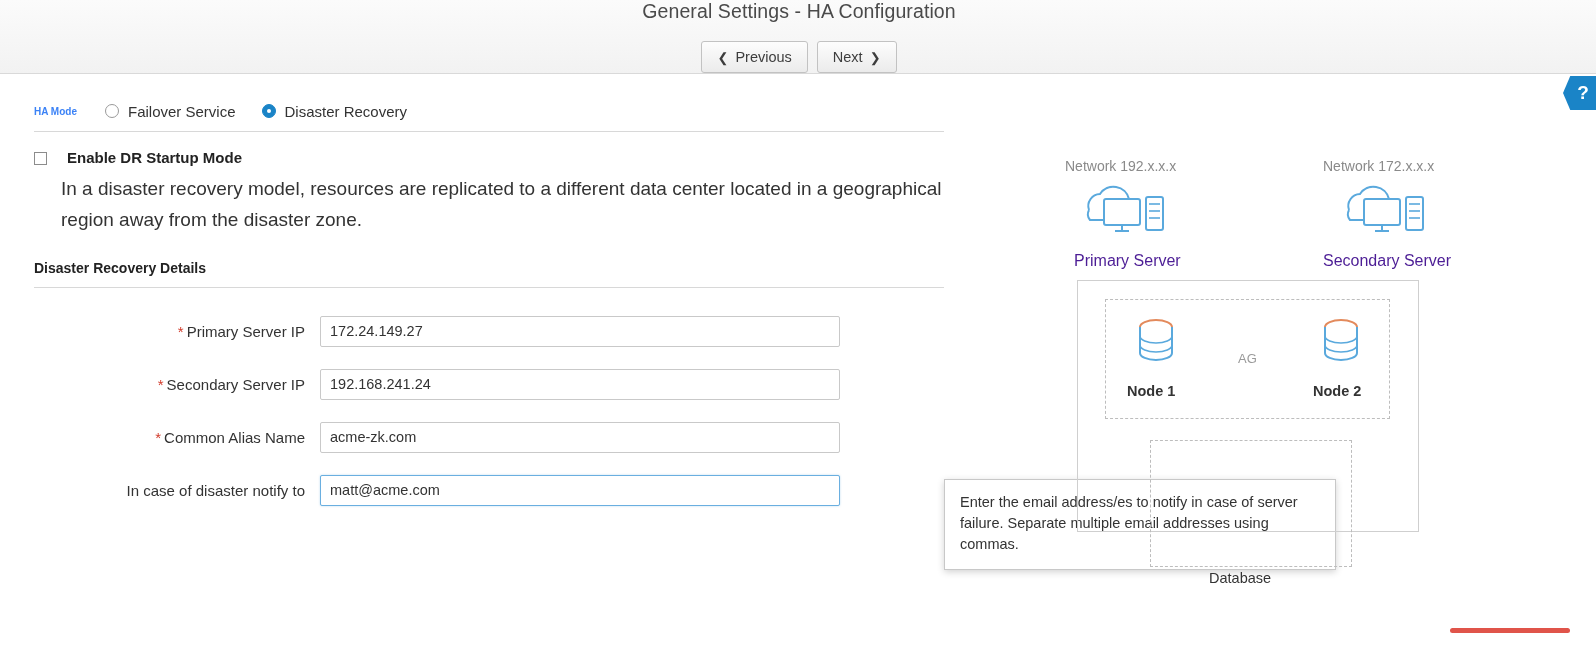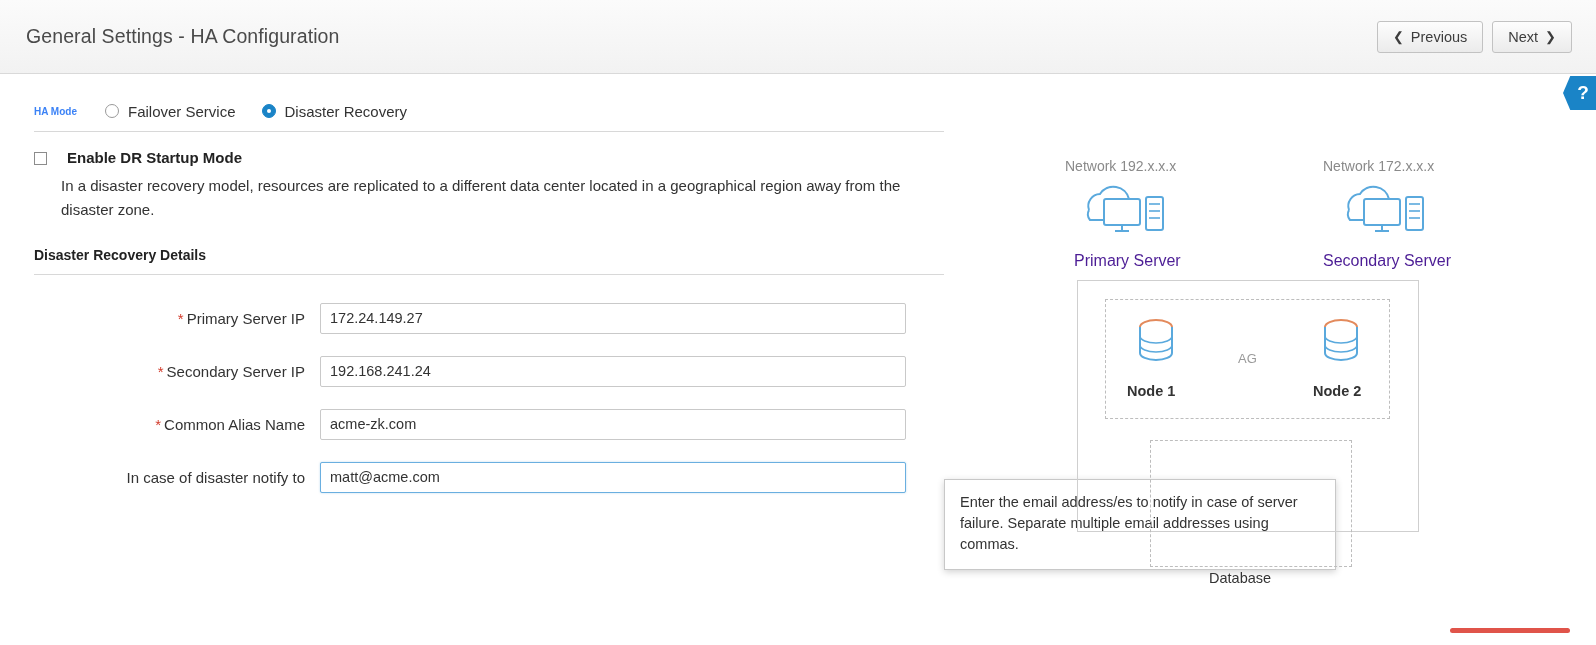--- a/index.html
+++ b/index.html
@@ -20,20 +20,21 @@
   .header {
     height: 74px;
     box-sizing: border-box;
     background: linear-gradient(to bottom, #fbfbfb 0%, #f2f2f2 100%);
     border-bottom: 1px solid #d9d9d9;
     display: flex;
     align-items: center;
     justify-content: space-between;
     padding: 0 24px 0 26px;
     position: relative;
+    flex-direction: column;
   }
   .header-title {
     font-size: 19.5px;
     color: #4a4a4a;
     font-weight: normal;
     letter-spacing: 0.1px;
   }
   .header-buttons {
     display: flex;
     gap: 9px;
@@ -155,21 +156,21 @@
     margin-top: 3px;
     cursor: pointer;
     flex: none;
   }
   .checkbox-label {
     font-size: 15px;
     font-weight: bold;
     color: #222;
   }
   .dr-desc {
-    font-size: 15px;
+    font-size: 19px;
     color: #333;
     line-height: 1.62;
     margin: 8px 0 0 61px;
     width: 890px;
   }
 
   .section-title {
     font-size: 14px;
     font-weight: bold;
     color: #222;
@@ -197,21 +198,21 @@
     font-size: 15px;
     color: #333;
     box-sizing: border-box;
     white-space: nowrap;
   }
   .req {
     color: #d23a2a;
     margin-right: 3px;
   }
   .form-input {
-    width: 586px;
+    width: 520px;
     height: 31px;
     box-sizing: border-box;
     border: 1px solid #c9c9c9;
     border-radius: 2px;
     padding: 0 9px;
     font-size: 14.5px;
     color: #333;
     font-family: "Liberation Sans", sans-serif;
     background: #fff;
     outline: none;

